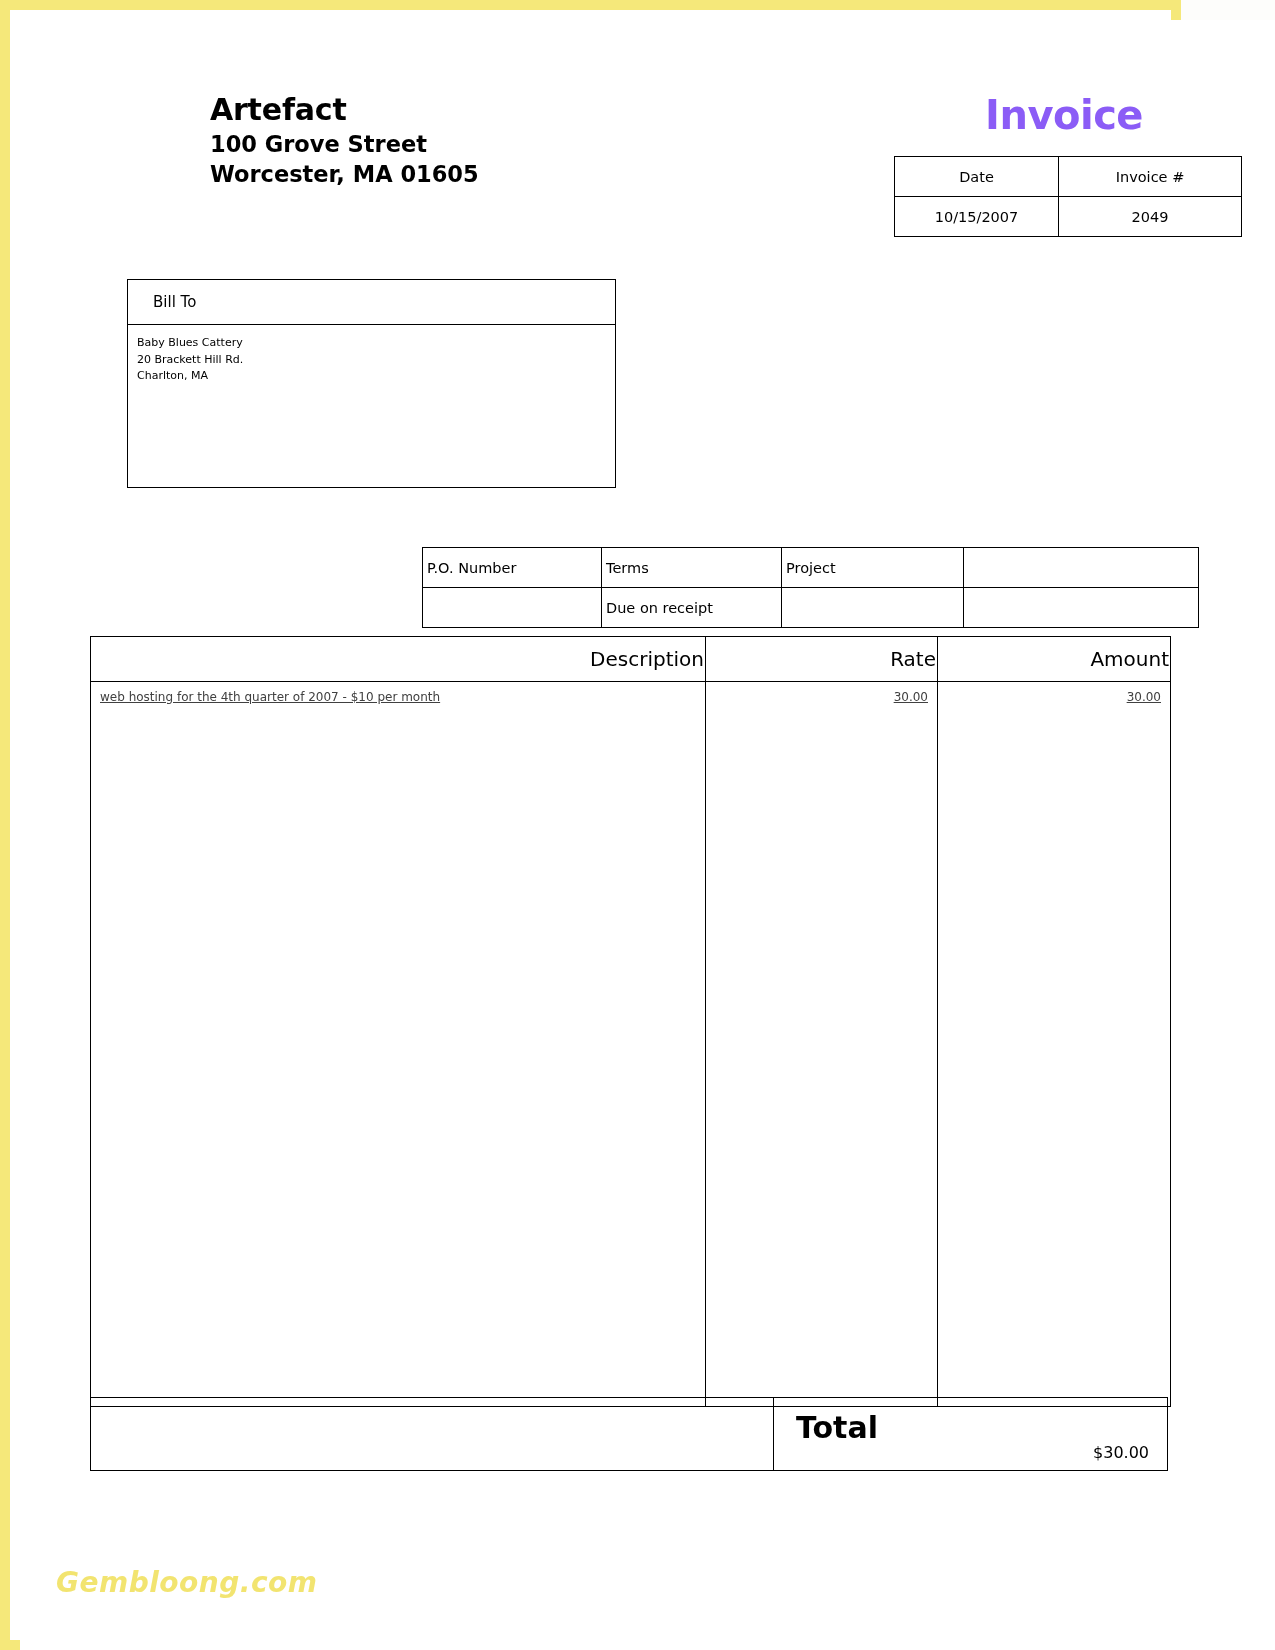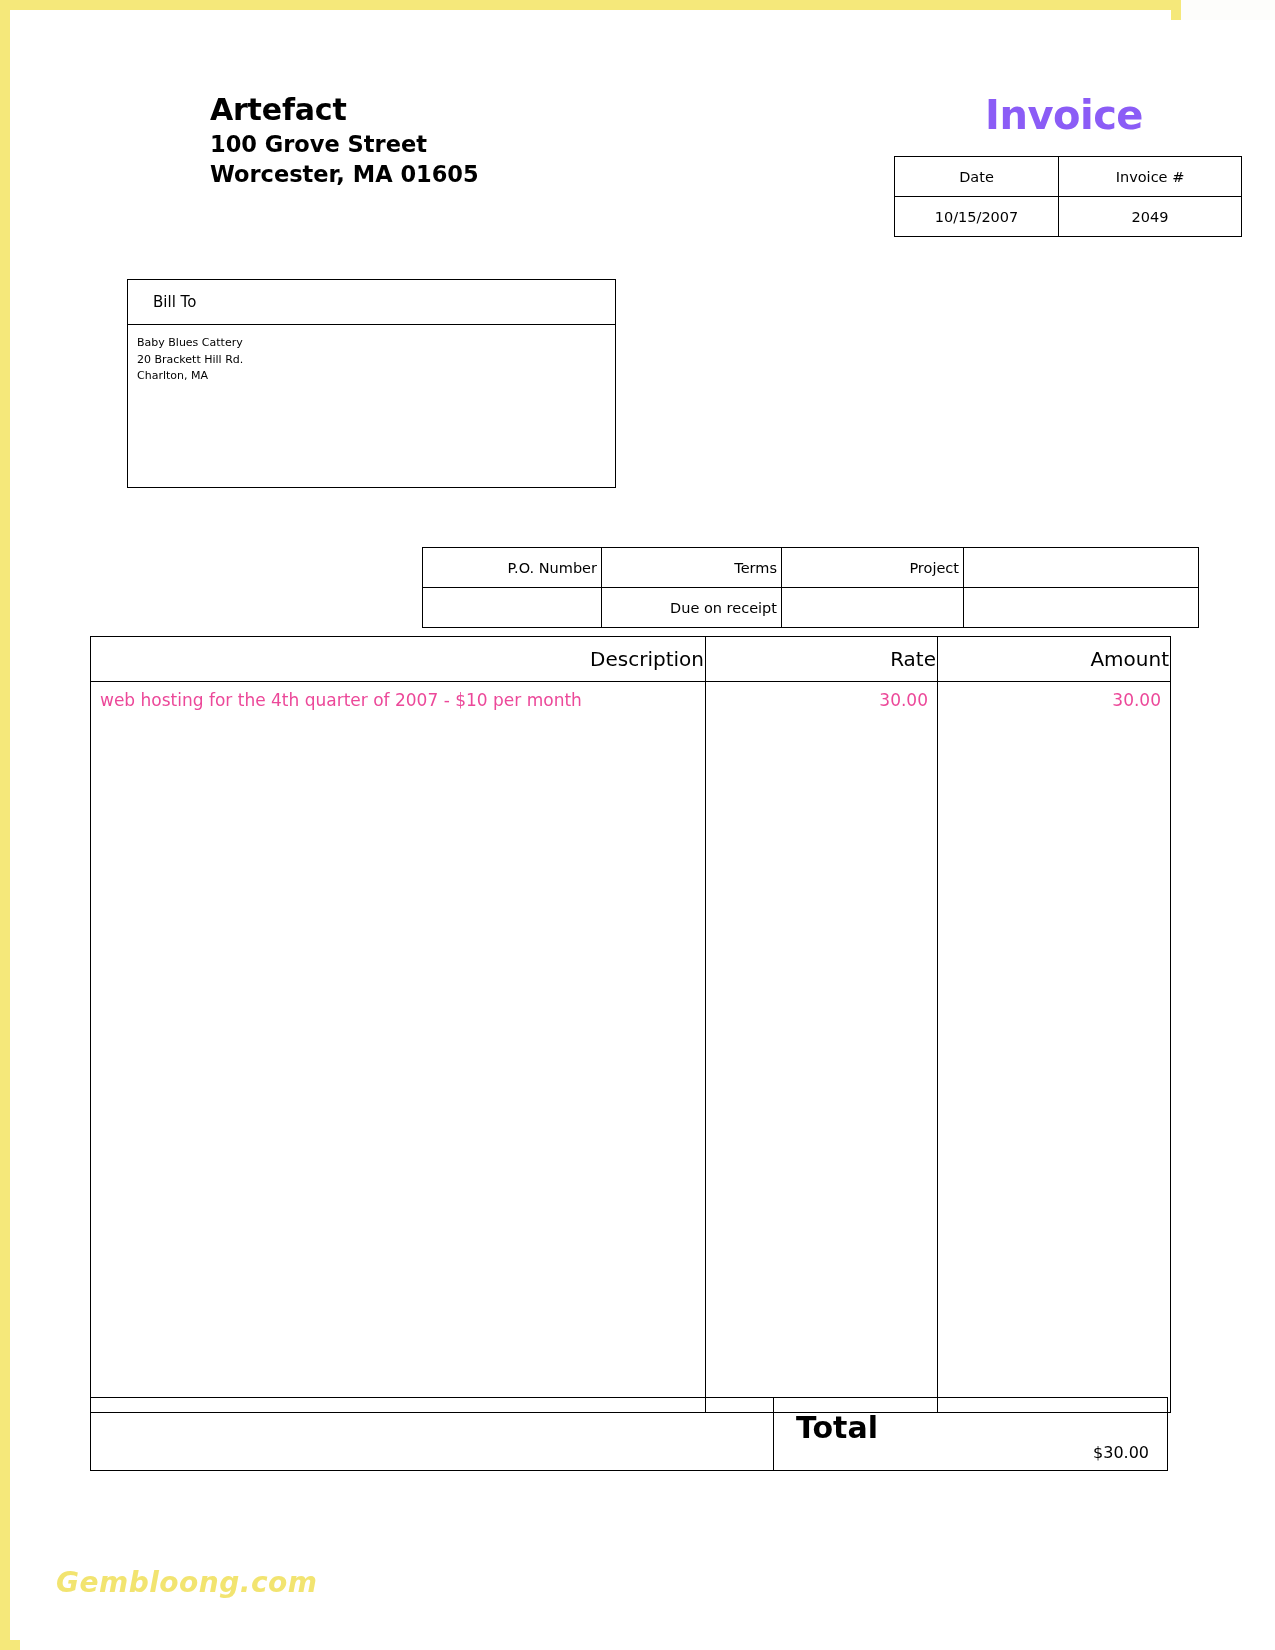--- a/index.html
+++ b/index.html
@@ -115,21 +115,21 @@
     position: absolute;
     left: 402px;
     top: 527px;
     border-collapse: collapse;
     table-layout: fixed;
   }
   .terms-table td {
     border: 1.6px solid #000;
     height: 39px;
     font-size: 14.5px;
-    text-align: right;
+    text-align: left;
     color: #000;
     padding: 0 4px;
   }
   .terms-table .tc1 { width: 170px; }
   .terms-table .tc2 { width: 171px; }
   .terms-table .tc3 { width: 173px; }
   .terms-table .tc4 { width: 226px; }
 
   
   .items-table {
@@ -144,23 +144,24 @@
     border: 1.6px solid #000;
     height: 42px;
     font-size: 20px;
     font-weight: normal;
     color: #000;
     text-align: right;
   }
   .items-table td {
     border-left: 1.6px solid #000;
     border-right: 1.6px solid #000;
-    font-size: 17px;
-    color: #ec4899;
+    font-size: 12px;
+    color: #404040;
     vertical-align: top;
+    text-decoration: underline;
   }
   .col-desc { width: 612px; }
   .col-rate { width: 229px; }
   .col-amt  { width: 230px; }
 
   .item-cell-desc {
     padding: 8px 0 0 9px;
     text-align: left;
   }
   .item-cell-num {

